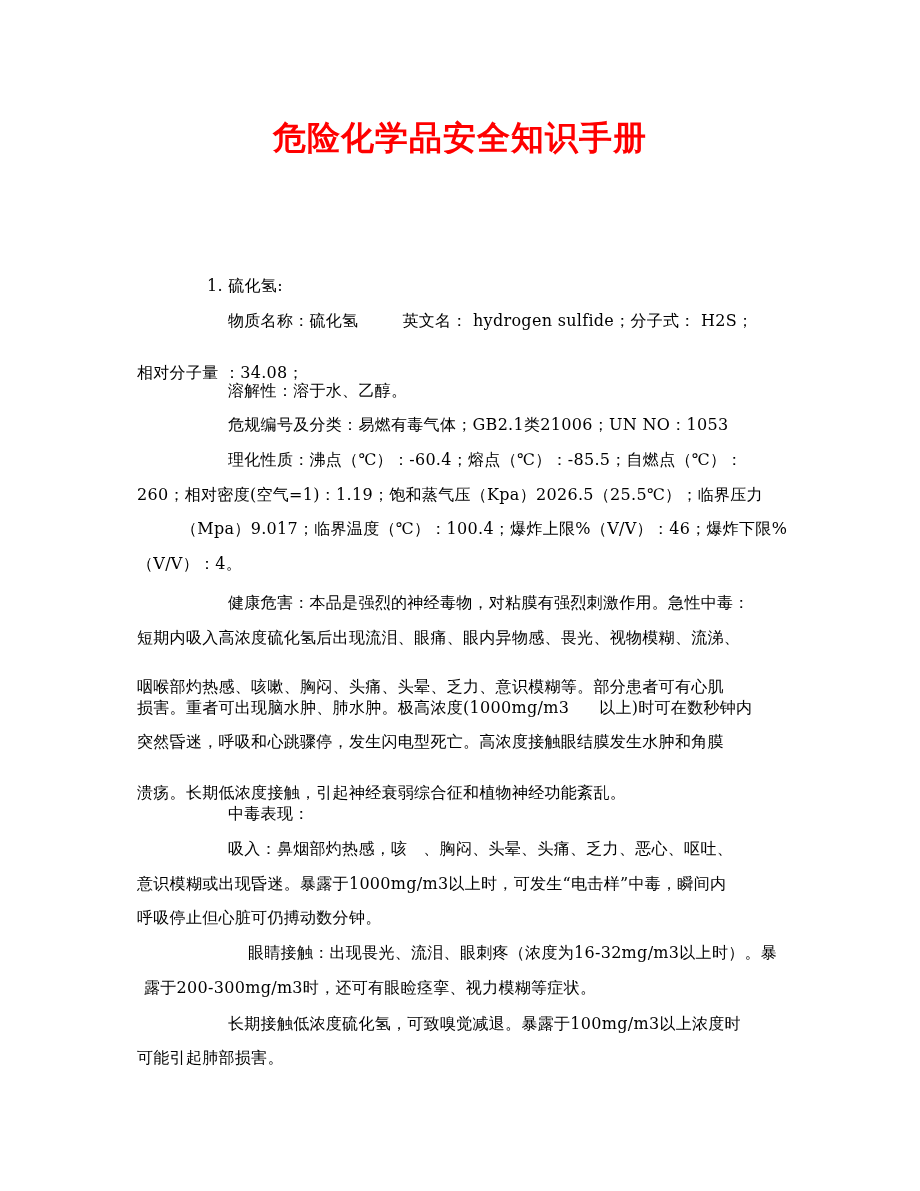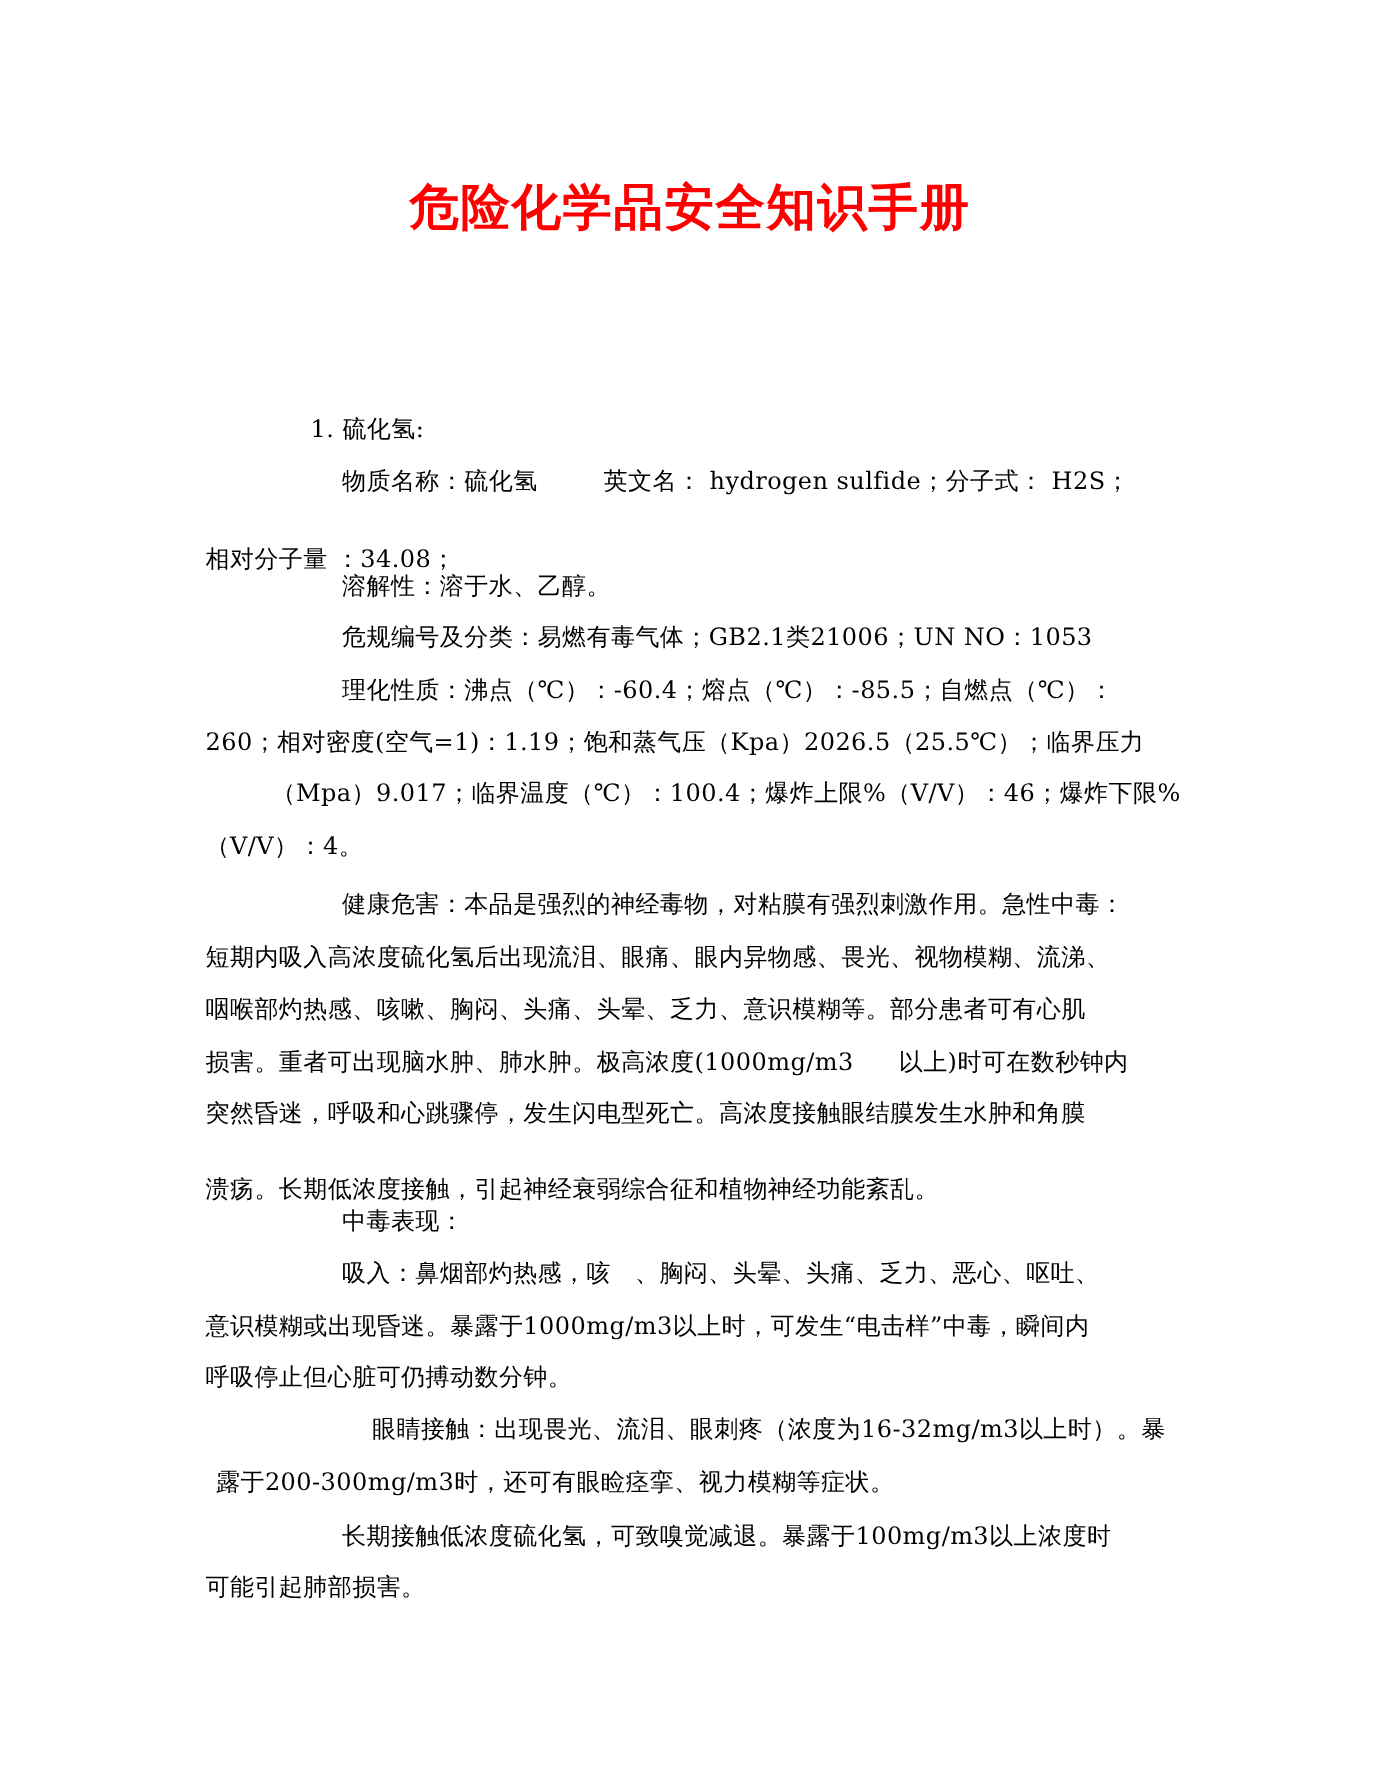--- a/index.html
+++ b/index.html
@@ -59,21 +59,21 @@
 
   <div class="line" style="left:228px; top:414px;">危规编号及分类：易燃有毒气体；GB2.1类21006；UN NO：1053</div>
 
   <div class="line" style="left:228px; top:449px;">理化性质：沸点（℃）：-60.4；熔点（℃）：-85.5；自燃点（℃）：</div>
   <div class="line" style="left:137px; top:484px;">260；相对密度(空气=1)：1.19；饱和蒸气压（Kpa）2026.5（25.5℃）；临界压力</div>
   <div class="line" style="left:137px; top:518px;margin-left:44px;">（Mpa）9.017；临界温度（℃）：100.4；爆炸上限%（V/V）：46；爆炸下限%</div>
   <div class="line" style="left:137px; top:553px;">（V/V）：4。</div>
 
   <div class="line" style="left:228px; top:592px;">健康危害：本品是强烈的神经毒物，对粘膜有强烈刺激作用。急性中毒：</div>
   <div class="line" style="left:137px; top:627px;">短期内吸入高浓度硫化氢后出现流泪、眼痛、眼内异物感、畏光、视物模糊、流涕、</div>
-  <div class="line" style="left:137px; top:662px;">咽喉部灼热感、咳嗽、胸闷、头痛、头晕、乏力、意识模糊等。部分患者可有心肌</div>
+  <div class="line" style="left:137px; top:676px;">咽喉部灼热感、咳嗽、胸闷、头痛、头晕、乏力、意识模糊等。部分患者可有心肌</div>
   <div class="line" style="left:137px; top:697px;">
     <span>损害。重者可出现脑水肿、肺水肿。极高浓度(1000mg/m3</span><span class="gap2"></span><span>以上)时可在数秒钟内</span>
   </div>
   <div class="line" style="left:137px; top:731px;">突然昏迷，呼吸和心跳骤停，发生闪电型死亡。高浓度接触眼结膜发生水肿和角膜</div>
   <div class="line" style="left:137px; top:766px;margin-top:16px;">溃疡。长期低浓度接触，引起神经衰弱综合征和植物神经功能紊乱。</div>
 
   <div class="line" style="left:228px; top:803px;">中毒表现：</div>
 
   <div class="line" style="left:228px; top:838px;">
     <span>吸入：鼻烟部灼热感，咳</span><span style="display:inline-block;width:16px;"></span><span>、胸闷、头晕、头痛、乏力、恶心、呕吐、</span>

